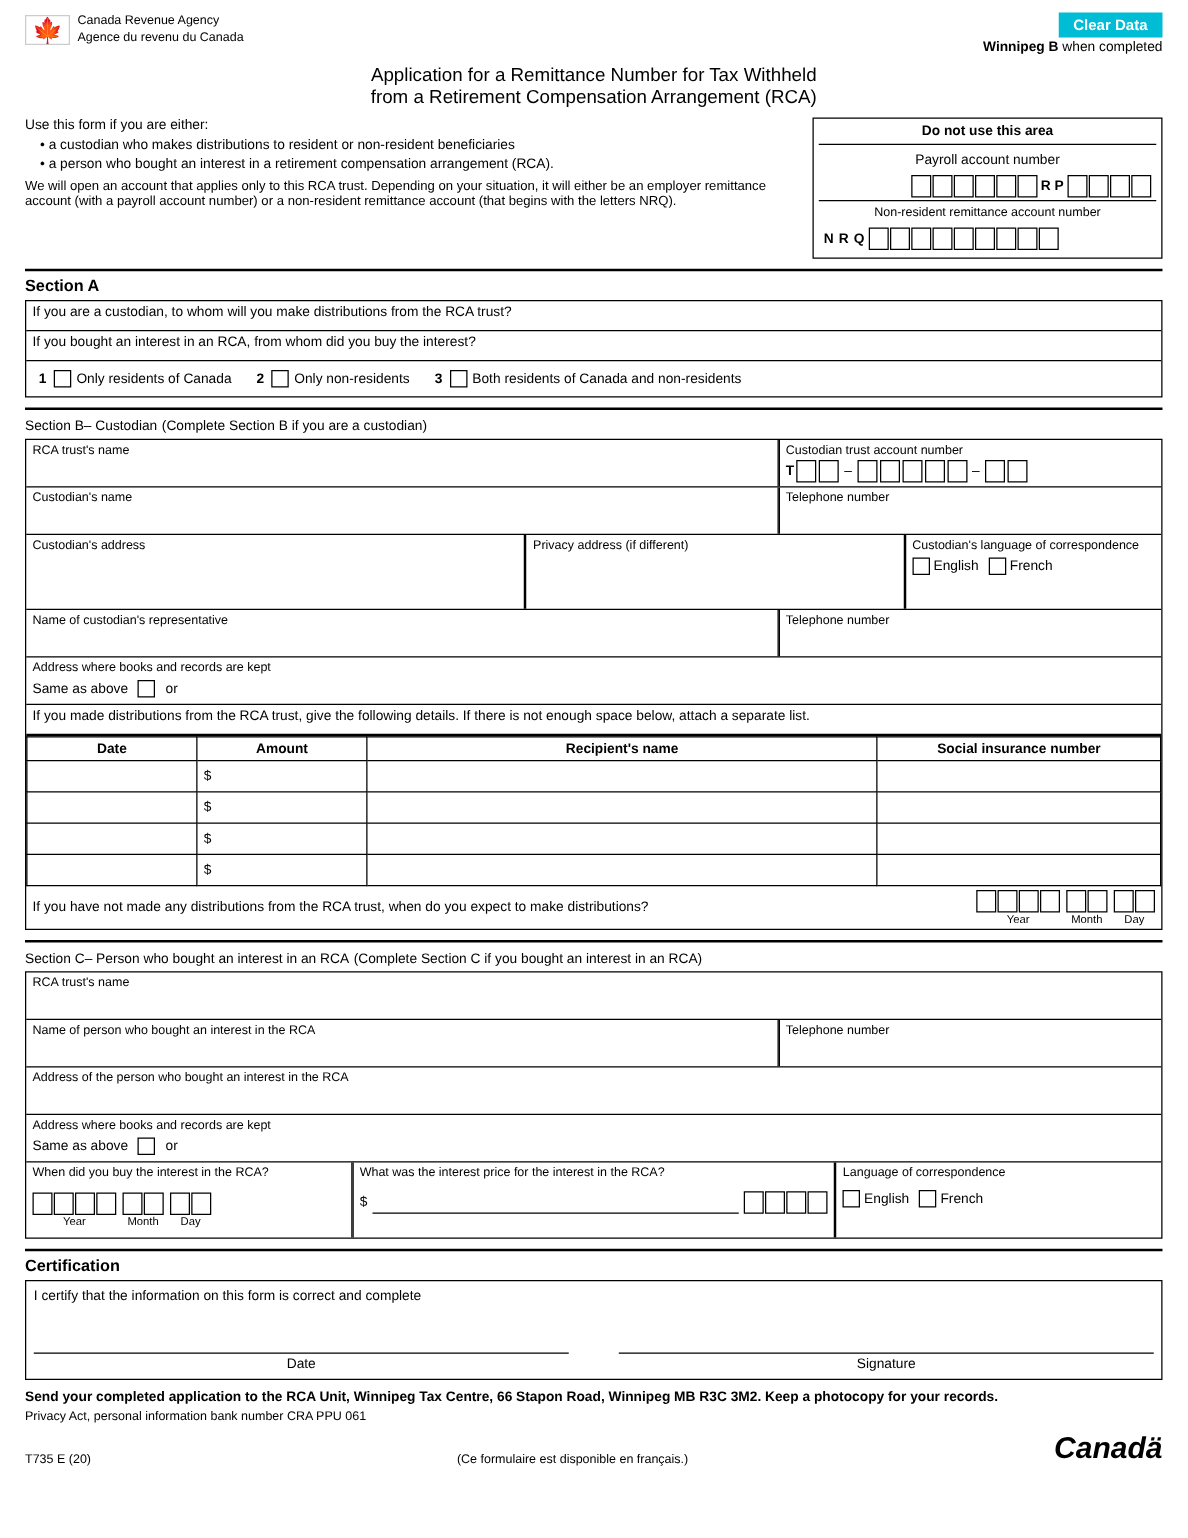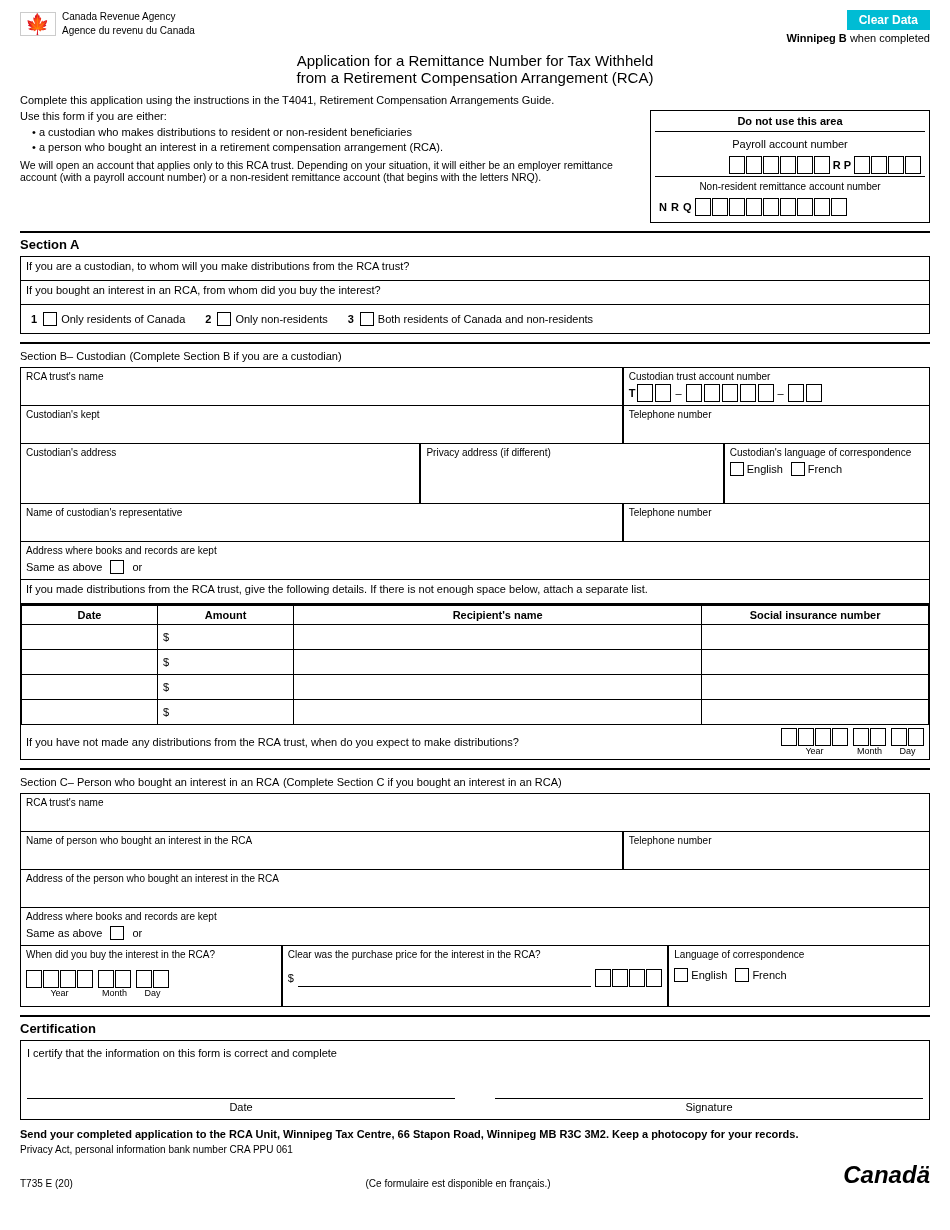--- a/index.html
+++ b/index.html
@@ -104,23 +104,20 @@
       <div class="protected-text">
         <strong>Winnipeg B</strong><span> when completed</span>
       </div>
     </div>
   </div>
 
   <div class="form-title">
     <h1><span>Application for a Remittance Number for Tax Withheld</span><br><span>from a Retirement Compensation Arrangement (RCA)</span></h1>
   </div>
 
-  <div style="margin-bottom:4px;">
-    <span>Complete this application using the instructions in the T4041, Retirement Compensation Arrangements Guide.</span>
-  </div>
 
   <div class="intro-section">
     <div class="intro-left">
       <div style="margin-bottom:4px;">Use this form if you are either:</div>
       <div class="bullet">• <span>a custodian who makes distributions to resident or non-resident beneficiaries</span></div>
       <div class="bullet">• <span>a person who bought an interest in a retirement compensation arrangement (RCA).</span></div>
       <div style="margin-top:6px; font-size:10.5px;">We will open an account that applies only to this RCA trust. Depending on your situation, it will either be an employer remittance account (with a payroll account number) or a non-resident remittance account (that begins with the letters NRQ).</div>
     </div>
     <div class="intro-right">
       <div class="do-not-use">Do not use this area</div>
@@ -208,21 +205,21 @@
             <div class="single-box"></div>
           <span class="dash">–</span>
           <div class="single-box"></div>
             <div class="single-box"></div>
         </div>
       </div>
     </div>
 
     <div class="sec-row-flex">
       <div style="flex:2;">
-        <div class="inner-label">Custodian's kept</div>
+        <div class="inner-label">Custodian's name</div>
         <input class="field-input" type="text" style="">
       </div>
       <div style="flex:1; border-left:1px solid #000;">
         <div class="inner-label">Telephone number</div>
         <input class="field-input" type="text" style="">
       </div>
     </div>
 
     <div class="sec-row-flex" style="min-height:60px;">
       <div style="flex:2;">
@@ -400,21 +397,21 @@
           <div style="margin-left:4px;">
             <div style="display:flex; gap:1px;">
               <div class="single-box"></div>
                 <div class="single-box"></div>
             </div>
             <div class="date-label">Day</div>
           </div>
         </div>
       </div>
       <div style="flex:1.5; border-left:1px solid #000;">
-        <div class="inner-label">Clear was the purchase price for the interest in the RCA?</div>
+        <div class="inner-label">What was the interest price for the interest in the RCA?</div>
         <div style="display:flex; align-items:center; gap:4px; margin-top:8px;">
           <span>$</span>
           <div style="border-bottom: 1px solid #000; flex:1; display:flex; gap:1px;">
             <div class="single-box" style="border:none; border-bottom:none;"></div>
           </div>
           <div style="display:flex; gap:1px;">
             <div class="single-box"></div>
               <div class="single-box"></div>
               <div class="single-box"></div>
               <div class="single-box"></div>

